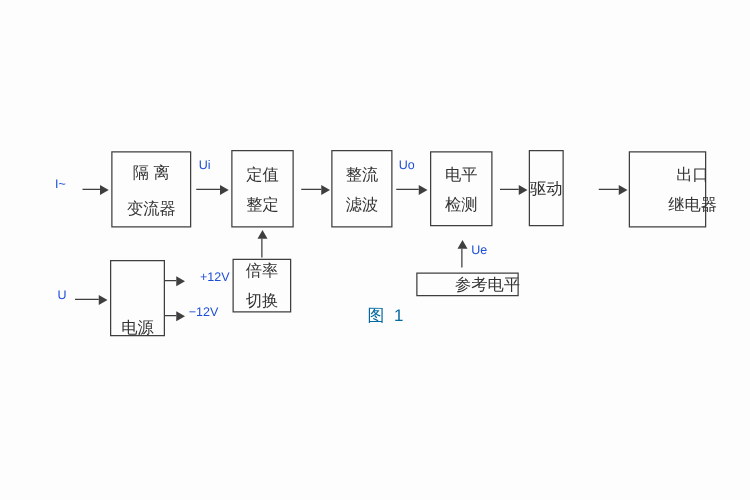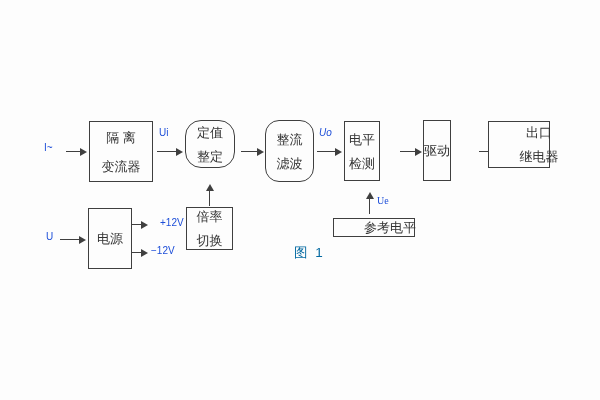--- a/index.html
+++ b/index.html
@@ -89,75 +89,75 @@
   <div class="arrow-r" style="left:66px; top:151px; width:14px;"></div>
 
   <div class="blk" style="left:89px; top:121px; width:64px; height:61px;gap:16px;">
     <span>隔 离</span>
     <span>变流器</span>
   </div>
 
   <span class="lbl" style="left:159px; top:128px;">Ui</span>
   <div class="arrow-r" style="left:157px; top:151px; width:19px;"></div>
 
-  <div class="blk" style="left:185px; top:120px; width:50px; height:48px;border-radius:16px;">
+  <div class="blk" style="left:185px; top:120px; width:50px; height:62px;">
     <span>定值</span>
     <span>整定</span>
   </div>
 
   <div class="arrow-r" style="left:241px; top:151px; width:16px;"></div>
 
-  <div class="blk" style="left:265px; top:120px; width:49px; height:62px;border-radius:14px;">
+  <div class="blk" style="left:265px; top:120px; width:49px; height:62px;">
     <span>整流</span>
     <span>滤波</span>
   </div>
 
-  <span class="lbl" style="left:319px; top:128px;font-style:italic;">Uo</span>
+  <span class="lbl" style="left:319px; top:128px;">Uo</span>
   <div class="arrow-r" style="left:317px; top:151px; width:18px;"></div>
 
-  <div class="blk" style="left:344px; top:121px; width:36px; height:60px;">
+  <div class="blk" style="left:344px; top:121px; width:50px; height:60px;">
     <span>电平</span>
     <span>检测</span>
   </div>
 
   <div class="arrow-r" style="left:400px; top:151px; width:15px;"></div>
 
   <div class="blk" style="left:423px; top:120px; width:28px; height:61px;">
     <span>驱动</span>
   </div>
 
   <div class="arrow-r" style="left:479px; top:151px; width:16px;"></div>
 
-  <div class="blk" style="left:488px; top:121px; width:62px; height:47px;padding-left:40px;">
+  <div class="blk" style="left:503px; top:121px; width:62px; height:61px;padding-left:40px;">
     <span>出口</span>
     <span>继电器</span>
   </div>
 
   <span class="lbl" style="left:46px; top:232px;">U</span>
   <div class="arrow-r" style="left:60px; top:239px; width:19px;"></div>
 
-  <div class="blk" style="left:88px; top:208px; width:44px; height:61px;">
+  <div class="blk" style="left:88px; top:208px; width:44px; height:61px;justify-content:flex-end;">
     <span>电源</span>
   </div>
 
   <div class="arrow-r" style="left:132px; top:224px; width:9px;"></div>
   <span class="lbl" style="left:160px; top:218px;">+12V</span>
 
   <div class="arrow-r" style="left:132px; top:252px; width:9px;"></div>
   <span class="lbl" style="left:151px; top:246px;">−12V</span>
 
   <div class="blk" style="left:186px; top:207px; width:47px; height:43px;">
     <span>倍率</span>
     <span>切换</span>
   </div>
 
   <div class="arrow-u" style="left:209px; top:191px; height:15px;"></div>
 
   <div class="arrow-u" style="left:369px; top:199px; height:15px;"></div>
-  <span class="lbl" style="left:377px; top:196px;font-family:Liberation Serif, serif;">Ue</span>
+  <span class="lbl" style="left:377px; top:196px;">Ue</span>
 
   <div class="blk" style="left:333px; top:218px; width:82px; height:19px;padding-left:32px;">
     <span>参考电平</span>
   </div>
 
   <span class="caption" style="left:294px; top:244px;">图 1</span>
 
 </div>
 
 </body></html>

